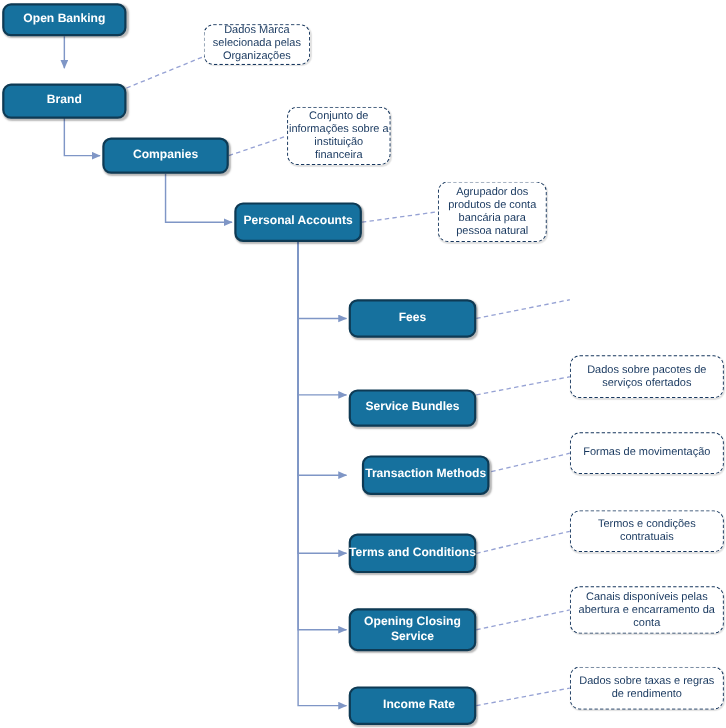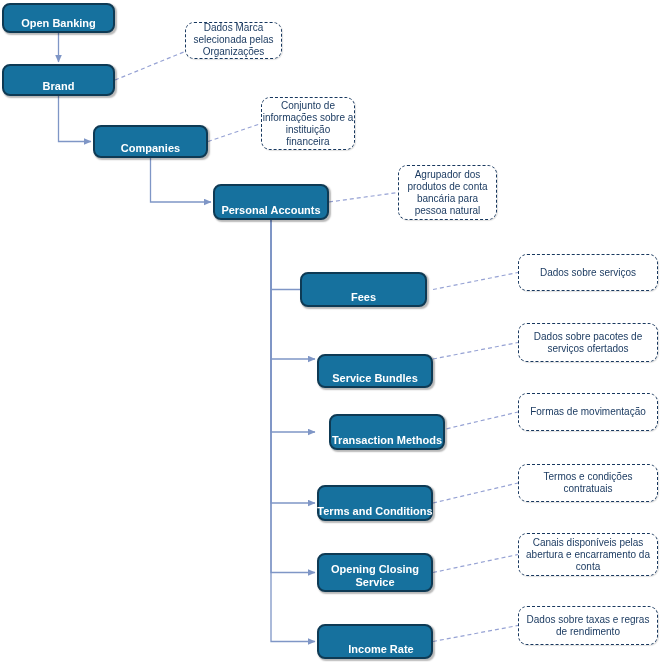--- a/index.html
+++ b/index.html
@@ -29,21 +29,21 @@
     left:0;top:0;
     width:660px;height:662px;
   }
   .node{
     position:absolute;
     box-sizing:border-box;
     background:var(--node-fill);
     border:2.5px solid var(--node-border);
     border-radius:8px;
     display:flex;
-    align-items:flex-end;
+    align-items:center;
     justify-content:center;
     box-shadow:1.5px 1.5px 1.5px rgba(0,0,0,0.28);
     cursor:default;
   }
   .node-label{
     color:var(--node-text);
     font-weight:bold;
     font-size:11px;
     line-height:1.25;
     text-align:center;
@@ -93,30 +93,30 @@
       <line x1="433" y1="289.5" x2="518" y2="272.5" stroke="#96A2D4" stroke-width="1.2" stroke-dasharray="4,3"></line>
       <line x1="433" y1="359" x2="518" y2="342.5" stroke="#96A2D4" stroke-width="1.2" stroke-dasharray="4,3"></line>
       <line x1="433" y1="432" x2="518" y2="412" stroke="#96A2D4" stroke-width="1.2" stroke-dasharray="4,3"></line>
       <line x1="433" y1="503" x2="518" y2="483" stroke="#96A2D4" stroke-width="1.2" stroke-dasharray="4,3"></line>
       <line x1="433" y1="572.5" x2="518" y2="554.5" stroke="#96A2D4" stroke-width="1.2" stroke-dasharray="4,3"></line>
       <line x1="433" y1="641.5" x2="518" y2="625.5" stroke="#96A2D4" stroke-width="1.2" stroke-dasharray="4,3"></line>
     </svg>
 <div class="node" style="left: 2px; top: 3px; width: 113px; height: 30px;">
       <span class="node-label">Open Banking</span>
     </div>
-    <div class="node" style="left: 2px; top: 64px; width: 113px; height: 32px;">
+    <div class="node" style="left: 2px; top: 76px; width: 113px; height: 32px;">
       <span class="node-label">Brand</span>
     </div>
     <div class="node" style="left: 93px; top: 125px; width: 115px; height: 33px;">
       <span class="node-label">Companies</span>
     </div>
     <div class="node" style="left: 213px; top: 184px; width: 116px; height: 36px;">
       <span class="node-label">Personal Accounts</span>
     </div>
-    <div class="node" style="left: 300px; top: 272px; width: 127px; height: 35px;">
+    <div class="node" style="left: 317px; top: 272px; width: 116px; height: 35px;">
       <span class="node-label">Fees</span>
     </div>
     <div class="node" style="left: 317px; top: 342px; width: 116px; height: 34px; margin-top: 12px;">
       <span class="node-label">Service Bundles</span>
     </div>
     <div class="node" style="left: 329px; top: 414px; width: 116px; height: 36px;">
       <span class="node-label">Transaction Methods</span>
     </div>
     <div class="node" style="left: 317px; top: 485px; width: 116px; height: 36px;">
       <span class="node-label">Terms and Conditions</span>
@@ -138,23 +138,20 @@
 informações sobre a
 instituição
 financeira</span>
     </div>
     <div class="annotation" style="left: 398px; top: 165px; width: 99px; height: 55px;">
       <span class="annotation-text">Agrupador dos
 produtos de conta
 bancária para
 pessoa natural</span>
     </div>
-    <div class="annotation" style="left: 518px; top: 254px; width: 140px; height: 37px;">
-      <span class="annotation-text">Dados sobre serviços</span>
-    </div>
     <div class="annotation" style="left: 518px; top: 323px; width: 140px; height: 39px;">
       <span class="annotation-text">Dados sobre pacotes de
 serviços ofertados</span>
     </div>
     <div class="annotation" style="left: 518px; top: 393px; width: 140px; height: 38px;">
       <span class="annotation-text">Formas de movimentação</span>
     </div>
     <div class="annotation" style="left: 518px; top: 464px; width: 140px; height: 38px;">
       <span class="annotation-text">Termos e condições
 contratuais</span>

